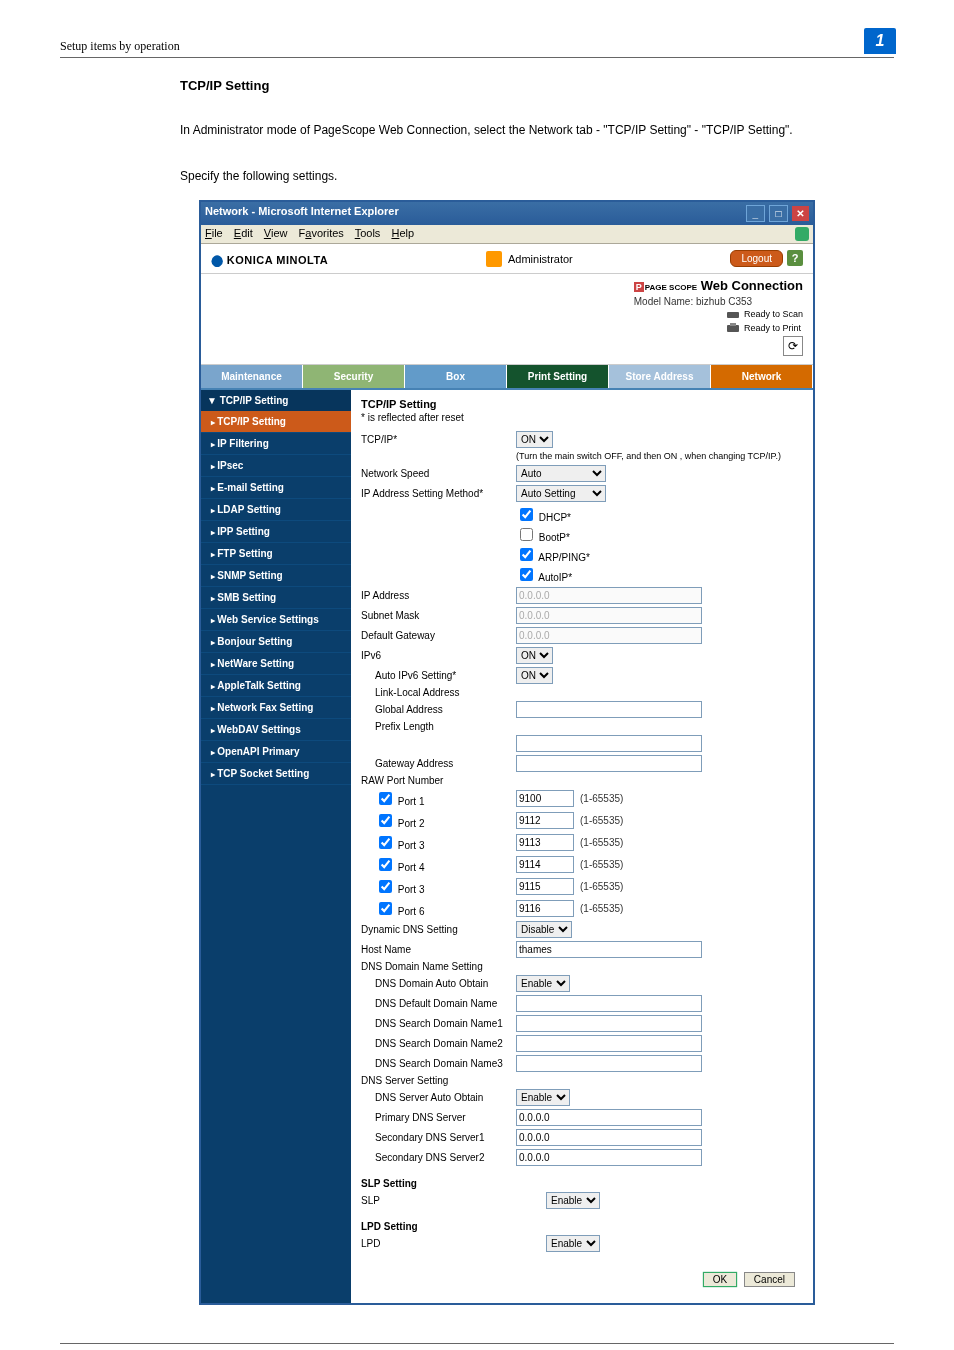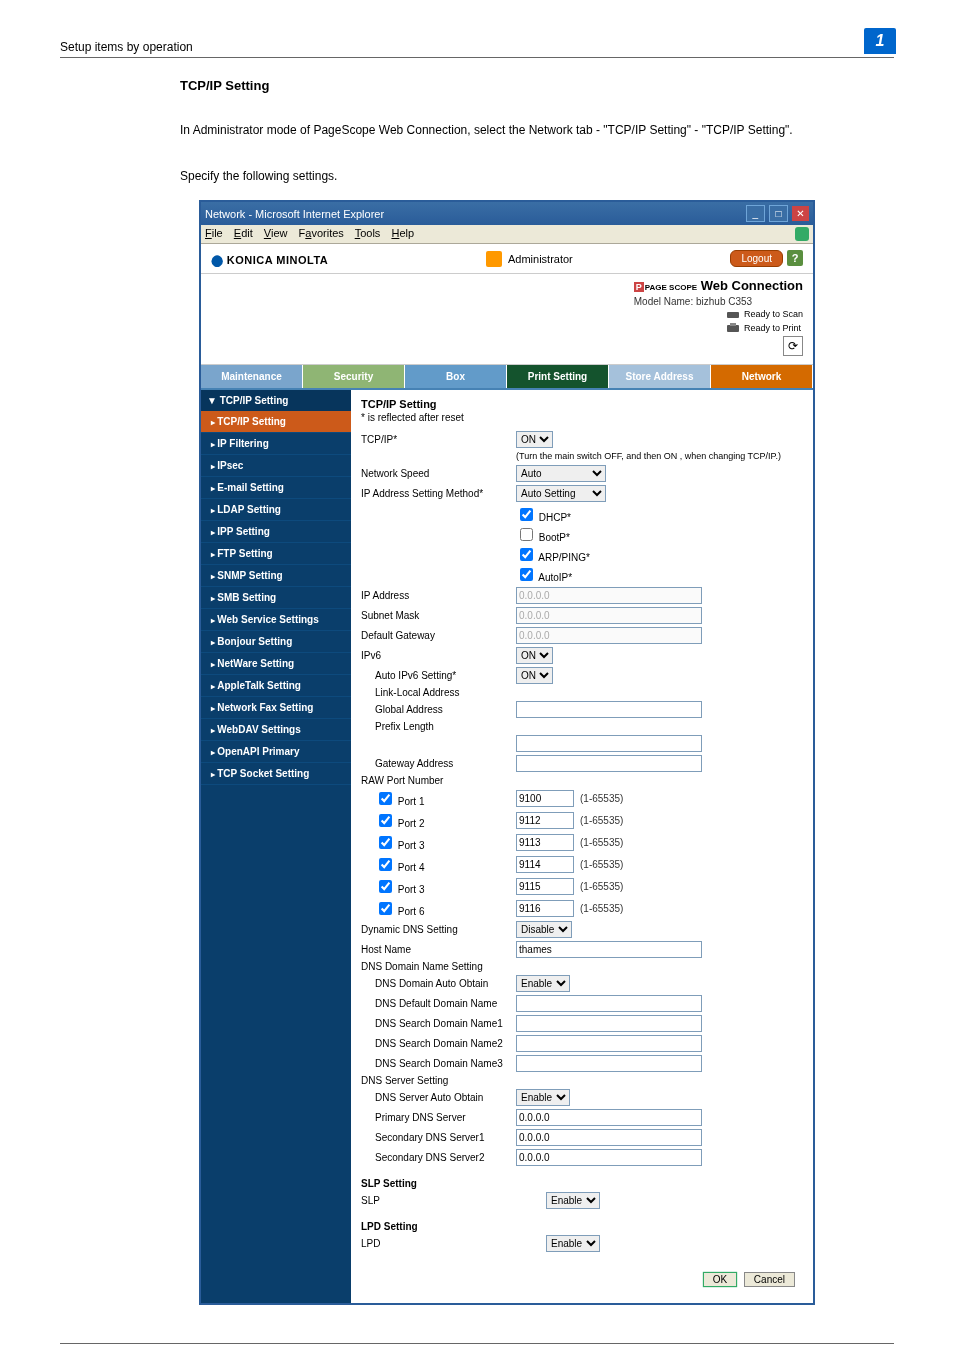--- a/index.html
+++ b/index.html
@@ -1,26 +1,26 @@
 <!DOCTYPE html>
 <html><head>
 <meta charset="utf-8">
 <style>
 body { margin: 0; font-family: Arial, sans-serif; background: #fff; font-size: 11px; color: #000; }
 .page { width: 954px; margin: 0 auto; position: relative; }
 .header-line { border-bottom: 1px solid #666; margin: 28px 60px 0 60px; display: flex; justify-content: space-between; align-items: flex-end; padding-bottom: 3px; }
-.header-text { font-size: 12px; }
+.header-text { font-size: 12px; font-family: Liberation Serif, serif; }
 .page-badge { width: 32px; height: 26px; background: #0066cc; color: #fff; display: flex; align-items: center; justify-content: center; font-size: 16px; font-weight: bold; font-style: italic; border-radius: 2px 2px 0 0; margin-right: -2px; }
 .content { margin: 20px 120px 0 180px; }
 .section-title { font-weight: bold; font-size: 13px; margin-bottom: 10px; }
 .intro { font-size: 12px; line-height: 1.5; margin-bottom: 10px; margin-top: 28px; }
 .footer { position: absolute; bottom: 15px; left: 60px; right: 60px; border-top: 1px solid #666; display: flex; justify-content: space-between; font-size: 12px; padding-top: 5px; }
 
 .browser { width: 612px; margin: 15px auto 0; border: 2px solid #2a5c99; background: #fff; }
-.titlebar { background: linear-gradient(to bottom,#3a6ea5,#2a5c99); color: #fff; font-size: 11px; padding: 3px 4px; display: flex; justify-content: space-between; align-items: center; font-weight: normal; gap: 28px; }
+.titlebar { background: linear-gradient(to bottom,#3a6ea5,#2a5c99); color: #fff; font-size: 11px; padding: 3px 4px; display: flex; justify-content: space-between; font-weight: bold; gap: 28px; }
 .wincontrols span { display: inline-block; width: 17px; height: 15px; background: #c44; color: #fff; text-align: center; line-height: 15px; margin-left: 1px; font-size: 10px; }
 .wincontrols span.min, .wincontrols span.max { background: #3a6ea5; border: 1px solid #6fa5d8; }
 .menubar { background: #ece9d8; font-size: 11px; padding: 2px 4px; border-bottom: 1px solid #aca899; display: flex; justify-content: space-between; }
 .menubar span { margin-right: 8px; }
 .menubar u { text-decoration: underline; }
 .ielogo { width: 14px; height: 14px; background: #3a6; border-radius: 3px; }
 
 .pscope { background: #fff; }
 .pheader { display: flex; justify-content: space-between; align-items: flex-end; padding: 6px 10px; border-bottom: 1px solid #ccc; }
 .logo { font-weight: bold; font-size: 11px; letter-spacing: 0.5px; }

